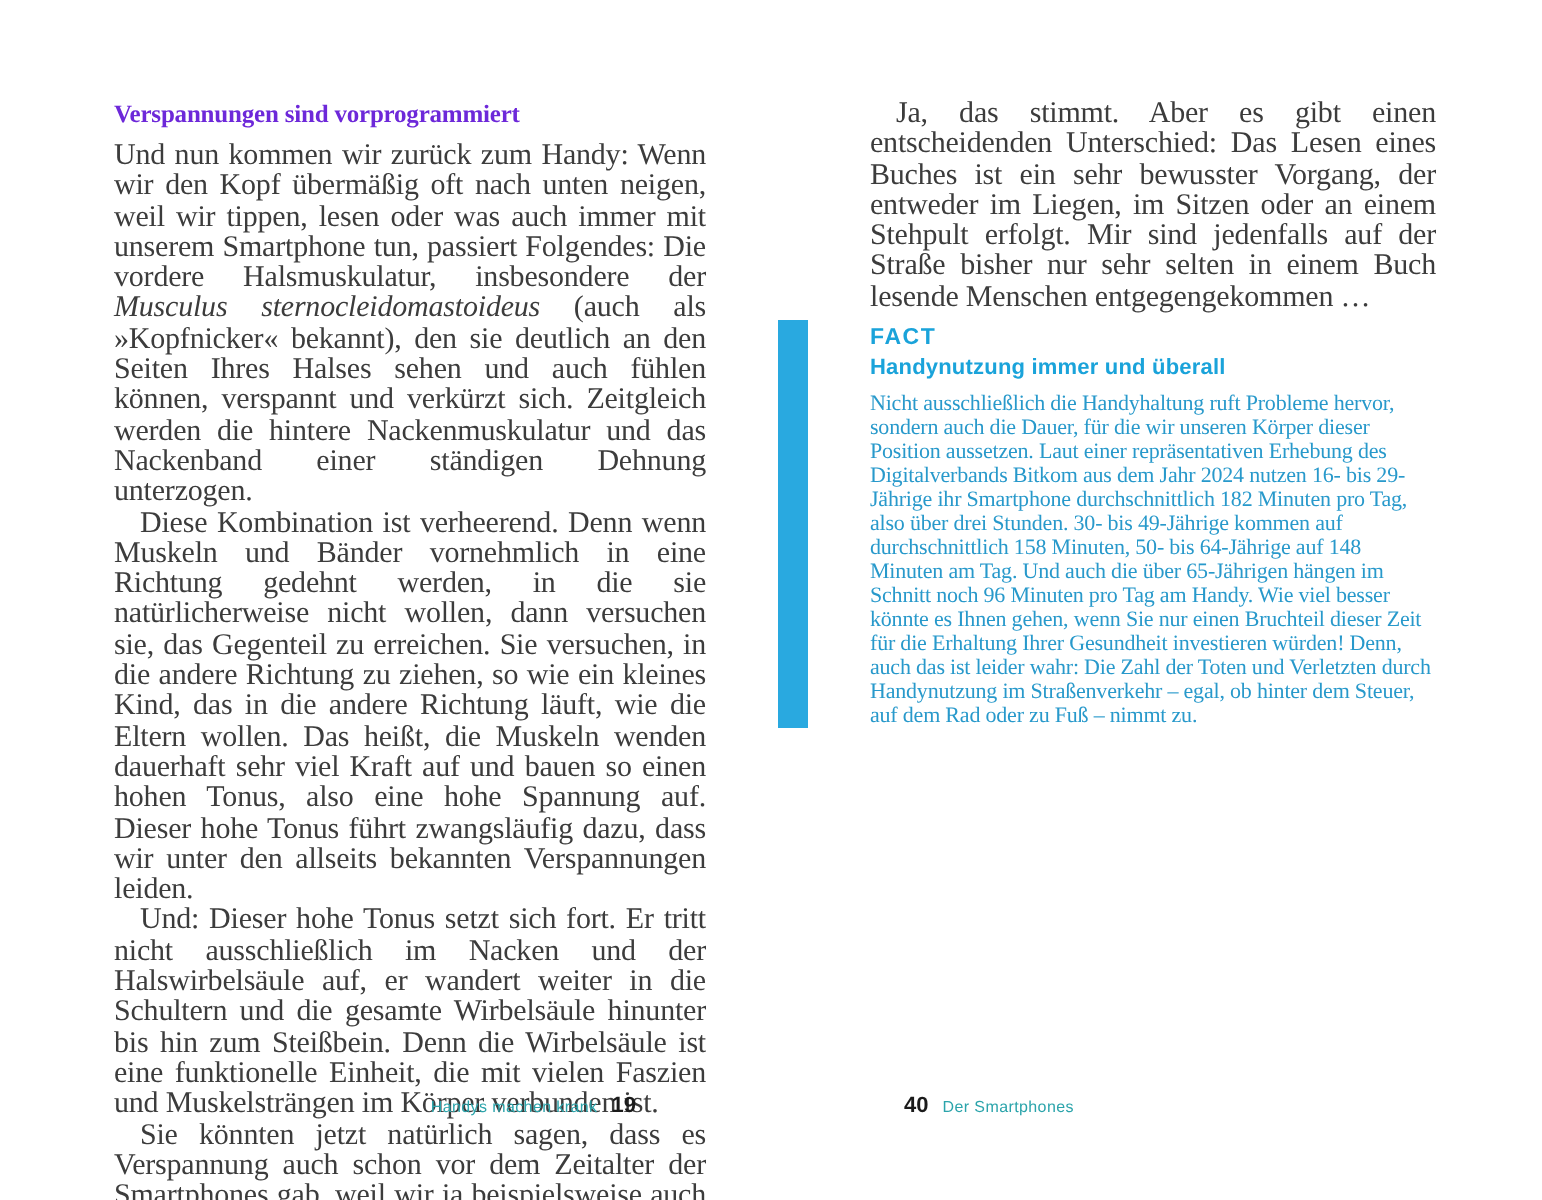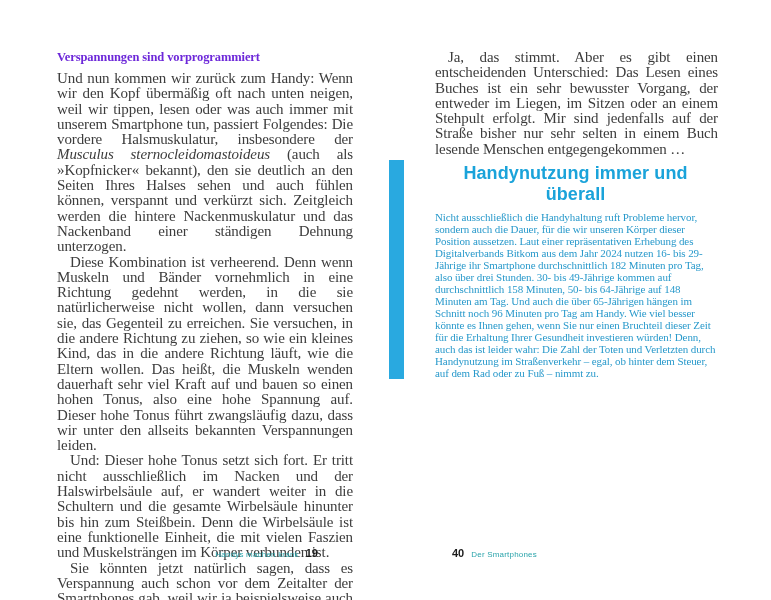--- a/index.html
+++ b/index.html
@@ -45,22 +45,22 @@
   .fact-content {
     margin-left: 31px; width: 281px; padding-top: 3px;
   }
   .fact-label {
     font-family: "Liberation Sans", sans-serif;
     font-size: 11.5px; font-weight: bold; color: #1aa3da;
     letter-spacing: 0.8px; margin: 0 0 3px 0;
   }
   .fact-title {
     font-family: "Liberation Sans", sans-serif;
-    font-size: 18px; font-weight: bold; color: #1aa3da;
-    margin: 0 0 6px 0; letter-spacing: 0.1px; text-align: center;
+    font-size: 11px; font-weight: bold; color: #1aa3da;
+    margin: 0 0 6px 0; letter-spacing: 0.1px;
   }
   .fact-para {
     font-size: 11px; line-height: 12px; color: #2899cb;
     text-align: left; margin: 0;
     letter-spacing: -0.1px;
     hyphens: auto; -webkit-hyphens: auto;
   }
 
   
   .footer {
@@ -95,20 +95,21 @@
   <p class="body-para indent">Sie könnten jetzt natürlich sagen, dass es Verspannung auch schon vor dem Zeitalter der Smartphones gab, weil wir ja beispielsweise auch immer schon schwere Bücher in einer ähnlichen Haltung gelesen haben.</p>
 </div>
 
 <div class="page-right">
   <p class="body-para indent">Ja, das stimmt. Aber es gibt einen entscheidenden Unterschied: Das Lesen eines Buches ist ein sehr bewusster Vorgang, der entweder im Liegen, im Sitzen oder an einem Stehpult erfolgt. Mir sind jedenfalls auf der Straße bisher nur sehr selten in einem Buch lesende Menschen entgegengekommen …</p>
 </div>
 
 <div class="fact-box">
   <div class="fact-bar"></div>
   <div class="fact-content">
+    <div class="fact-label">FACT</div>
     <div class="fact-title">Handynutzung immer und überall</div>
     <p class="fact-para">Nicht ausschließlich die Handyhaltung ruft Probleme hervor, sondern auch die Dauer, für die wir unseren Körper dieser Position aussetzen. Laut einer repräsentativen Erhebung des Digitalverbands Bitkom aus dem Jahr 2024 nutzen 16- bis 29-Jährige ihr Smartphone durchschnittlich 182 Minuten pro Tag, also über drei Stunden. 30- bis 49-Jährige kommen auf durchschnittlich 158 Minuten, 50- bis 64-Jährige auf 148 Minuten am Tag. Und auch die über 65-Jährigen hängen im Schnitt noch 96 Minuten pro Tag am Handy. Wie viel besser könnte es Ihnen gehen, wenn Sie nur einen Bruchteil dieser Zeit für die Erhaltung Ihrer Gesundheit investieren würden! Denn, auch das ist leider wahr: Die Zahl der Toten und Verletzten durch Handynutzung im Straßenverkehr – egal, ob hinter dem Steuer, auf dem Rad oder zu Fuß – nimmt zu.</p>
   </div>
 </div>
 
 <div class="footer footer-left">
   <span class="chapter-label">Handys machen krank</span><span class="page-number">19</span>
 </div>
 
 <div class="footer footer-right">

